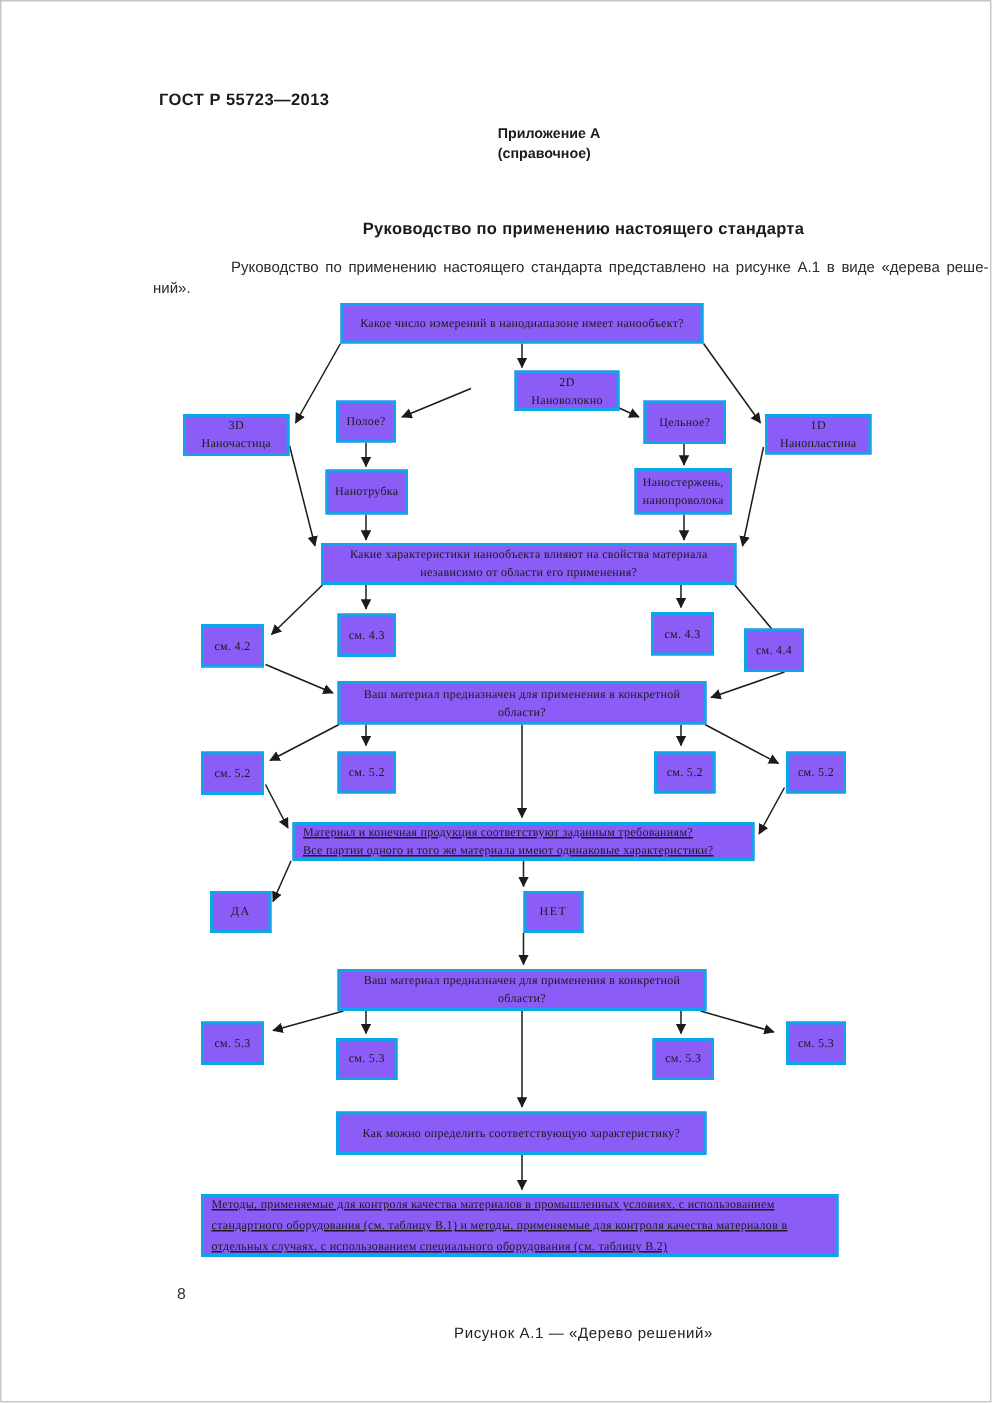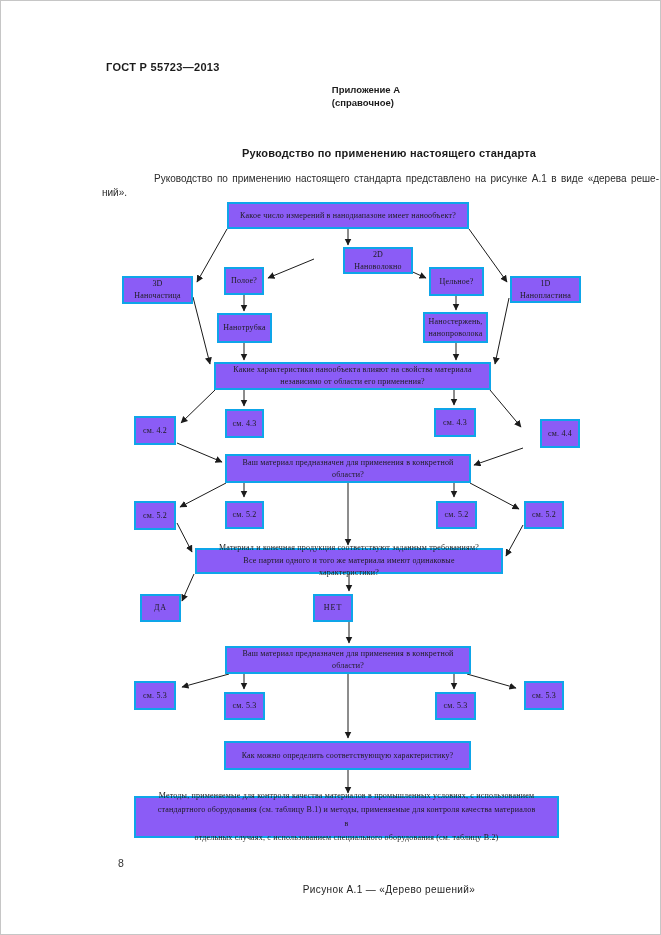--- a/index.html
+++ b/index.html
@@ -20,21 +20,21 @@
   .caption{left:370px;top:839px;transform:translateX(-50%);
     font-size:10px;letter-spacing:.4px;color:#222;white-space:nowrap;margin-top:44px;}
   .page-num{left:81px;top:856px;font-size:10.5px;color:#333;}
   svg.edges{position:absolute;left:0;top:0;pointer-events:none;}
   .node{
     position:absolute;box-sizing:border-box;background:#8b5cf6;border:2px solid #0ea5e9;
     display:flex;align-items:center;justify-content:center;text-align:center;
     font-family:"Liberation Serif",serif;font-size:8px;line-height:12px;
     letter-spacing:.2px;color:#1b1b1b;white-space:pre-line;z-index:2;
   }
-  .node.left{justify-content:flex-start;text-align:center;padding:0 20px;line-height:12.5px;}
+  .node.left{justify-content:flex-start;text-align:left;padding:0 5px;line-height:12.5px;text-decoration:underline;}
   .node.caps{letter-spacing:1px;}
 </style>
 </head>
 <body>
 
 <div class="page">
 
   <div class="abs gost-header">ГОСТ Р 55723—2013</div>
 
   <div class="abs appendix">
@@ -102,31 +102,31 @@
   <div class="node" style="left:509px;top:275px;width:71px;height:27px;">1D
 Нанопластина</div>
   <div class="node" style="left:216px;top:312px;width:55px;height:30px;">Нанотрубка</div>
   <div class="node" style="left:422px;top:311px;width:65px;height:31px;">Наностержень,
 нанопроволока</div>
   <div class="node" style="left:213px;top:361px;width:277px;height:28px;">Какие характеристики нанообъекта влияют на свойства материала
 независимо от области его применения?</div>
   <div class="node" style="left:133px;top:415px;width:42px;height:29px;">см. 4.2</div>
   <div class="node" style="left:224px;top:408px;width:39px;height:29px;">см. 4.3</div>
   <div class="node" style="left:433px;top:407px;width:42px;height:29px;">см. 4.3</div>
-  <div class="node" style="left:539px;top:418px;width:40px;height:29px;">см. 4.4</div>
+  <div class="node" style="left:495px;top:418px;width:40px;height:29px;">см. 4.4</div>
   <div class="node" style="left:224px;top:453px;width:246px;height:29px;">Ваш материал предназначен для применения в конкретной
 области?</div>
   <div class="node" style="left:133px;top:500px;width:42px;height:29px;">см. 5.2</div>
   <div class="node" style="left:224px;top:500px;width:39px;height:28px;">см. 5.2</div>
   <div class="node" style="left:435px;top:500px;width:41px;height:28px;">см. 5.2</div>
   <div class="node" style="left:523px;top:500px;width:40px;height:28px;">см. 5.2</div>
   <div class="node left" style="left:194px;top:547px;width:308px;height:26px;">Материал и конечная продукция соответствуют заданным требованиям?
 Все партии одного и того же материала имеют одинаковые характеристики?</div>
   <div class="node caps" style="left:139px;top:593px;width:41px;height:28px;">ДА</div>
-  <div class="node caps" style="left:312px;top:593px;width:40px;height:28px;">НЕТ</div>
+  <div class="node caps" style="left:348px;top:593px;width:40px;height:28px;">НЕТ</div>
   <div class="node" style="left:224px;top:645px;width:246px;height:28px;">Ваш материал предназначен для применения в конкретной
 области?</div>
   <div class="node" style="left:133px;top:680px;width:42px;height:29px;">см. 5.3</div>
   <div class="node" style="left:223px;top:691px;width:41px;height:28px;">см. 5.3</div>
   <div class="node" style="left:434px;top:691px;width:41px;height:28px;">см. 5.3</div>
   <div class="node" style="left:523px;top:680px;width:40px;height:29px;">см. 5.3</div>
   <div class="node" style="left:223px;top:740px;width:247px;height:29px;">Как можно определить соответствующую характеристику?</div>
   <div class="node left" style="left:133px;top:795px;width:425px;height:42px;line-height:14px;">Методы, применяемые для контроля качества материалов в промышленных условиях, с использованием
 стандартного  оборудования (см. таблицу В.1) и методы, применяемые для контроля качества материалов в
 отдельных случаях, с использованием специального  оборудования (см. таблицу В.2)</div>

